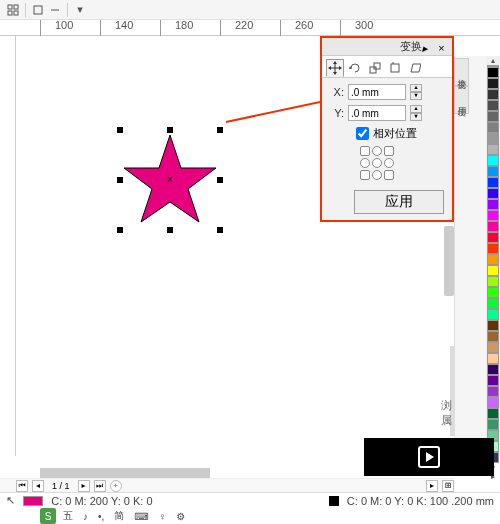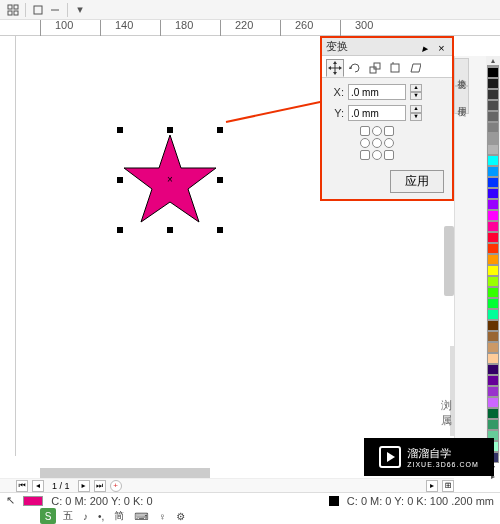--- a/index.html
+++ b/index.html
@@ -21,40 +21,40 @@
     .handle { position: absolute; width: 6px; height: 6px; background: #000; }
     .handle.tl { left: -3px; top: -3px; } .handle.tm { left: 47px; top: -3px; } .handle.tr { right: -3px; top: -3px; }
     .handle.ml { left: -3px; top: 47px; } .handle.mr { right: -3px; top: 47px; }
     .handle.bl { left: -3px; bottom: -3px; } .handle.bm { left: 47px; bottom: -3px; } .handle.br { right: -3px; bottom: -3px; }
     .center-x { position: absolute; left: 47px; top: 47px; font-size: 10px; color: #000; line-height: 6px; }
     
     .arrow { position: absolute; left: 210px; top: 85px; width: 130px; height: 2px; background: #e30; transform: rotate(-12deg); transform-origin: left center; }
     .arrow::after { content: ''; position: absolute; right: -2px; top: -4px; border-left: 10px solid #e30; border-top: 5px solid transparent; border-bottom: 5px solid transparent; }
     
     .docker { position: absolute; right: 46px; top: 0; width: 134px; border: 2px solid #e30; background: #f2f2f2; z-index: 10; }
-    .docker-title { height: 18px; background: #e8e8e8; display: flex; align-items: center; justify-content: space-between; padding: 0 4px; border-bottom: 1px solid #ccc; }
+    .docker-title { height: 18px; background: #e8e8e8; display: flex; align-items: center; justify-content: flex-end; padding: 0 4px; border-bottom: 1px solid #ccc; }
     .docker-title span { font-size: 11px; color: #333; }
     .docker-close { display: flex; gap: 6px; }
     .docker-close i { width: 10px; height: 10px; cursor: pointer; position: relative; }
     .docker-tabs { height: 22px; background: #fff; display: flex; align-items: center; gap: 2px; padding: 2px 4px 0 4px; border-bottom: 1px solid #ccc; }
     .docker-tab { width: 18px; height: 18px; display: flex; align-items: center; justify-content: center; border: 1px solid transparent; cursor: pointer; }
     .docker-tab.active { border-color: #999; background: #f2f2f2; border-bottom-color: #f2f2f2; }
     .docker-body { padding: 6px 8px; background: #f2f2f2; }
     .drow { display: flex; align-items: center; gap: 4px; margin-bottom: 5px; }
     .drow label { width: 14px; text-align: right; color: #333; font-size: 11px; }
     .drow input[type=text] { width: 58px; height: 16px; border: 1px solid #aaa; padding: 0 2px; background: #fff; font-size: 10px; }
     .spinner { width: 12px; display: flex; flex-direction: column; }
     .spinner b { height: 8px; border: 1px solid #aaa; background: #eee; font-size: 6px; line-height: 5px; text-align: center; cursor: pointer; }
     .drow.cb { padding-left: 26px; }
     .drow.cb input { width: auto; height: auto; }
     .anchor-grid { padding-left: 30px; margin-bottom: 6px; }
     .anchor-grid .arow { display: flex; gap: 2px; margin-bottom: 2px; }
     .anchor-dot { width: 10px; height: 10px; border: 1px solid #888; border-radius: 2px; background: #fff; cursor: pointer; }
     .anchor-dot.mid { border-radius: 50%; }
-    .apply-btn { float: right; padding: 2px 14px; border: 1px solid #999; background: #eee; cursor: pointer; font-size: 12px; margin-top: 4px; }
+    .apply-btn { float: right; padding: 2px 30px; border: 1px solid #999; background: #eee; cursor: pointer; font-size: 14px; margin-top: 4px; }
     .docker-side-tabs { position: absolute; right: -16px; top: 20px; width: 14px; }
     .side-tab { height: 28px; background: #e8e8e8; border: 1px solid #ccc; writing-mode: vertical-rl; font-size: 9px; text-align: center; padding: 2px 0; cursor: pointer; color: #555; }
     
     .color-palette { position: absolute; right: 0; top: 20px; width: 14px; bottom: 0; background: #f0f0f0; display: flex; flex-direction: column; }
     .swatch { width: 12px; height: 11px; border: 1px solid #999; margin: 0 auto; }
     .swatch.no { background: #fff; position: relative; }
     .swatch.no::after { content: ''; position: absolute; inset: 0; background: linear-gradient(to top right, transparent 45%, #000 45%, #000 55%, transparent 55%); }
     .pal-arrow { height: 10px; text-align: center; font-size: 8px; color: #555; cursor: pointer; }
     
     .right-bar { position: absolute; right: 14px; top: 20px; width: 32px; bottom: 0; background: #f5f5f5; border-left: 1px solid #ddd; }
@@ -188,20 +188,24 @@
             <b>▾</b>
           </div>
       </div>
       <div class="drow">
         <label>Y:</label>
         <input type="text" value=".0 mm" style="">
         <div class="spinner">
             <b>▴</b>
             <b>▾</b>
           </div>
+      </div>
+      <div class="drow cb">
+        <input type="checkbox" checked="" style="">
+        <span>相对位置</span>
       </div>
       <div class="anchor-grid">
         <div class="arow">
             <div class="anchor-dot"></div>
             <div class="anchor-dot mid"></div>
             <div class="anchor-dot"></div>
           </div>
         <div class="arow">
             <div class="anchor-dot mid"></div>
             <div class="anchor-dot mid"></div>
@@ -306,17 +310,13 @@
   <span class="ime-item">♪</span>
   <span class="ime-item">•,</span>
   <span class="ime-item">简</span>
   <span class="ime-item">⌨</span>
   <span class="ime-item">♀</span>
   <span class="ime-item">⚙</span>
 </div>
 
 <div class="watermark">
   <div class="play"></div>
-  <div>
-    <span>溜溜自学</span>
-    <span class="sub">ZIXUE.3D66.COM</span>
-  </div>
 </div>
 
 </body></html>

